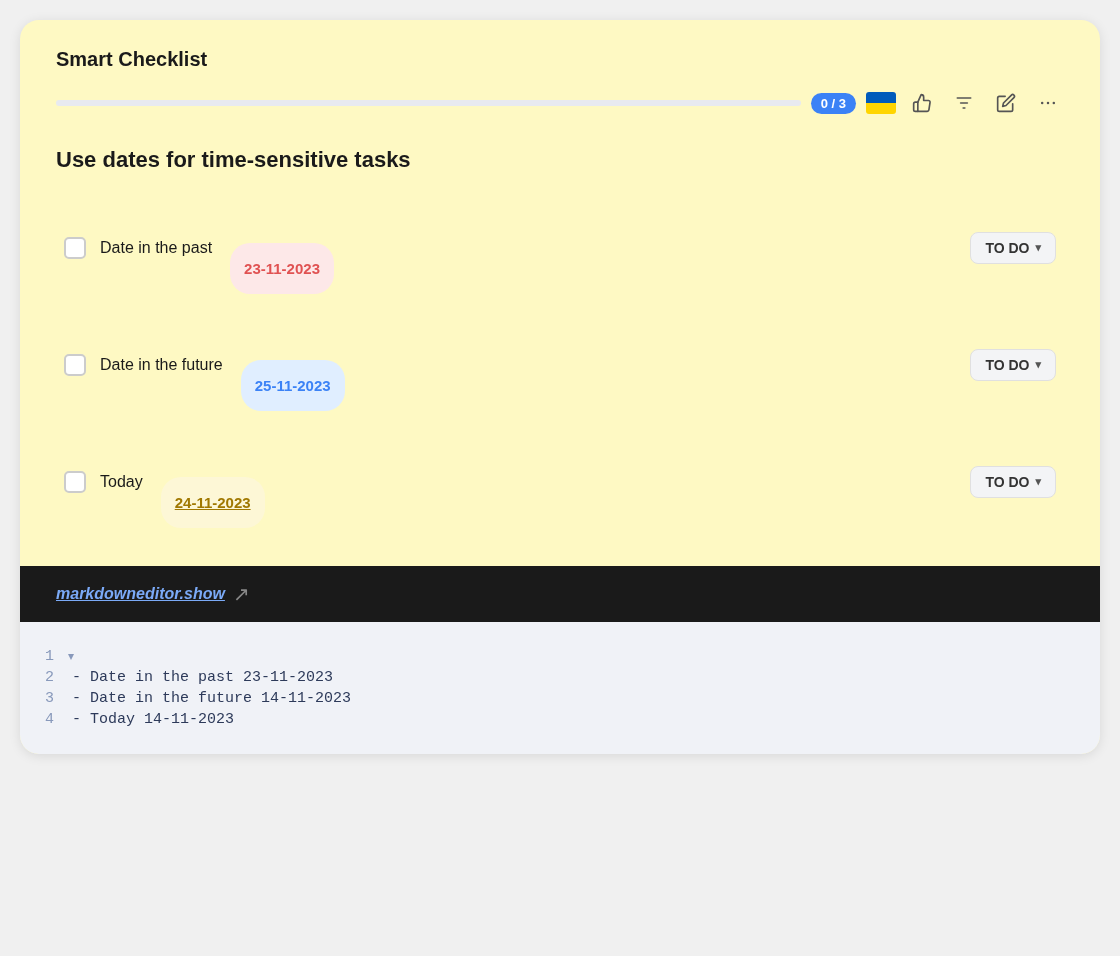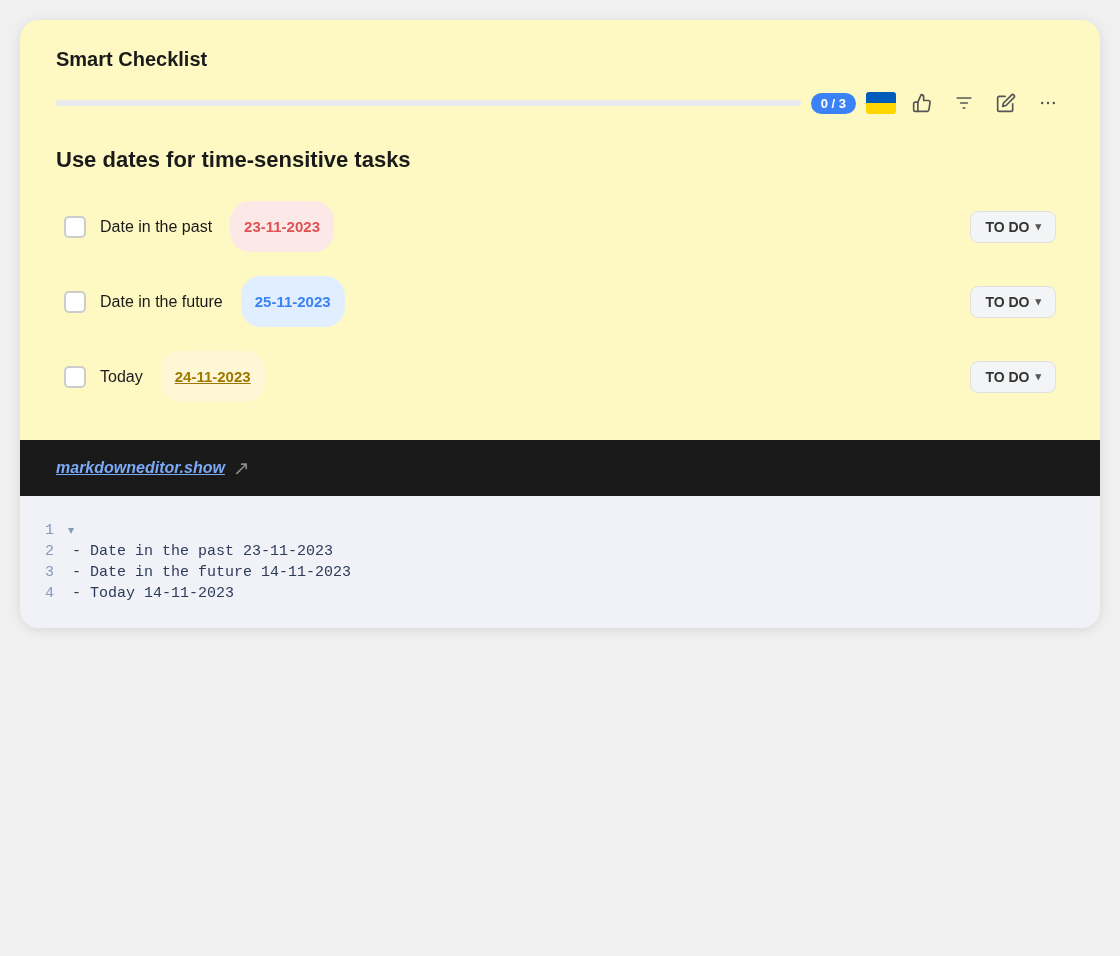--- a/index.html
+++ b/index.html
@@ -121,20 +121,21 @@
       font-size: 16px;
       color: #1a1a1a;
       flex-shrink: 0;
     }
     .date-badge {
       font-size: 15px;
       font-weight: 600;
       border-radius: 20px;
       padding: 17px 14px;
       margin-left: 4px;
+      margin-top: 42px;
     }
     .date-past {
       background: #fde8e8;
       color: #e05252;
     }
     .date-future {
       background: #e0eeff;
       color: #3b82f6;
     }
     .date-today {

